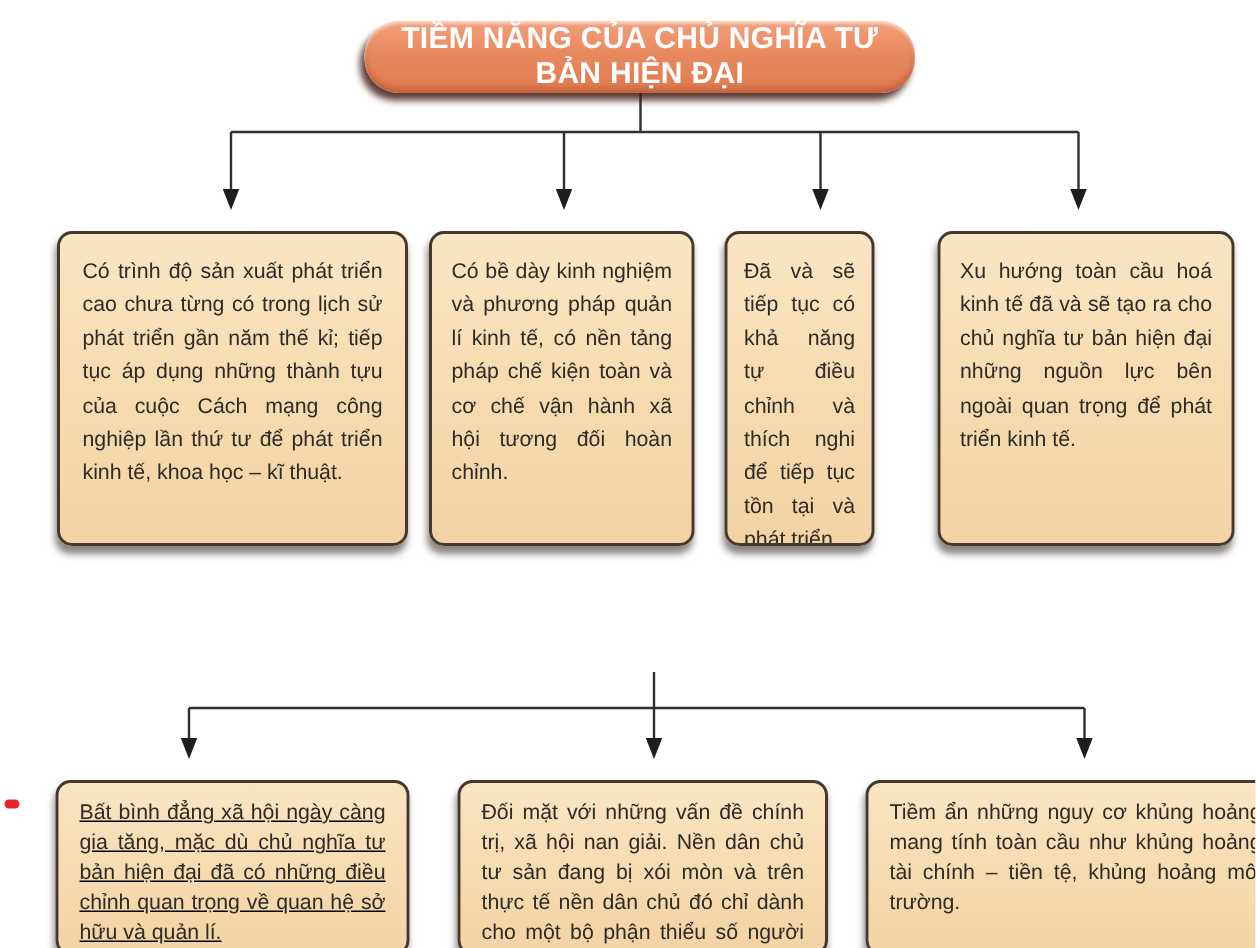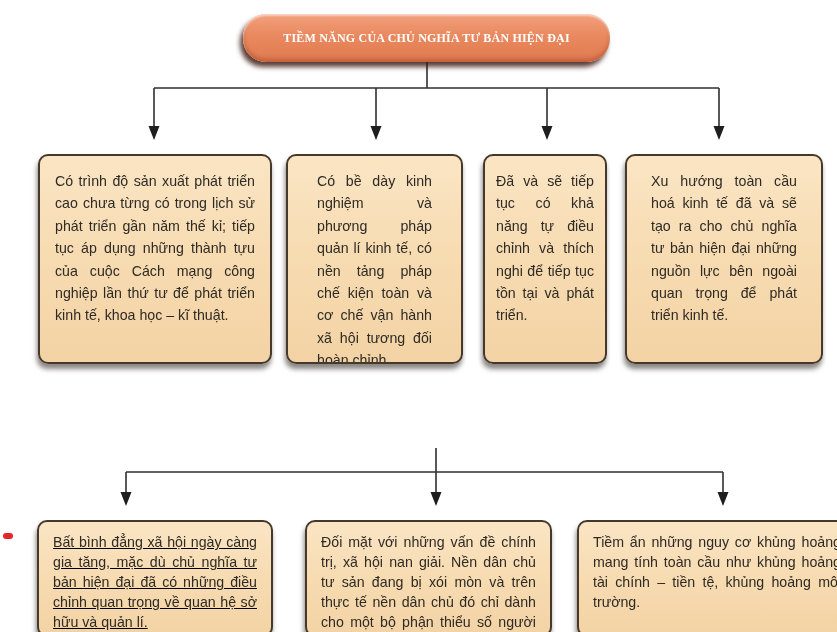--- a/index.html
+++ b/index.html
@@ -18,29 +18,28 @@
   }
   
   .pill {
     position: absolute;
     display: flex;
     align-items: center;
     justify-content: center;
     text-align: center;
     color: #ffffff;
     font-weight: bold;
-    font-size: 12px;
+    font-size: 20px;
     letter-spacing: 0.2px;
     border-radius: 23px;
     background: linear-gradient(180deg, #F2A07C 0%, #E9895F 45%, #E17A4F 100%);
     box-shadow:
       inset 0 2px 2px rgba(255,255,255,0.55),
       inset 0 -3px 4px rgba(150,62,38,0.45),
       -3px 5px 5px rgba(64,28,20,0.85);
-    font-family: Liberation Serif, serif;
   }
   .pill-1 { left: 243px; top: 14px;  width: 367px; height: 48px; }
   .pill-2 { left: 222px; top: 407px; width: 428px; height: 41px; }
 
   
   .box {
     position: absolute;
     box-sizing: border-box;
     background: linear-gradient(180deg, #FAE5C4 0%, #F7DBB1 50%, #F3D3A5 100%);
     border: 2px solid #46392C;
@@ -51,23 +50,23 @@
   }
   .box p {
     margin: 0;
     color: #2E2A25;
     text-align: justify;
   }
   .row1 .box p, .row1.box p { font-size: 14.2px; line-height: 22.4px; }
   .row2 .box p, .row2.box p { font-size: 14.2px; line-height: 20px; }
 
   .b1 { left: 38px;  top: 142px; width: 234px; height: 210px; padding: 14px 15px; }
-  .b2 { left: 286px; top: 142px; width: 177px; height: 210px; padding: 14px 29px; }
-  .b3 { left: 483px; top: 142px; width: 124px; height: 210px; padding: 14px 11px; }
-  .b4 { left: 625px; top: 142px; width: 198px; height: 210px; padding: 14px 24px; }
+  .b2 { left: 286px; top: 142px; width: 177px; height: 210px; padding: 14px 13px; }
+  .b3 { left: 483px; top: 142px; width: 100px; height: 210px; padding: 14px 11px; }
+  .b4 { left: 625px; top: 142px; width: 198px; height: 210px; padding: 14px 13px; }
 
   .b5 { left: 37px;  top: 508px; width: 236px; height: 117px; padding: 10px 14px; text-decoration: underline; }
   .b6 { left: 305px; top: 508px; width: 247px; height: 117px; padding: 10px 14px; }
   .b7 { left: 577px; top: 508px; width: 280px; height: 117px; padding: 10px 14px; }
 
   
   .connectors {
     position: absolute;
     left: 0; top: 0;
     width: 837px; height: 632px;

